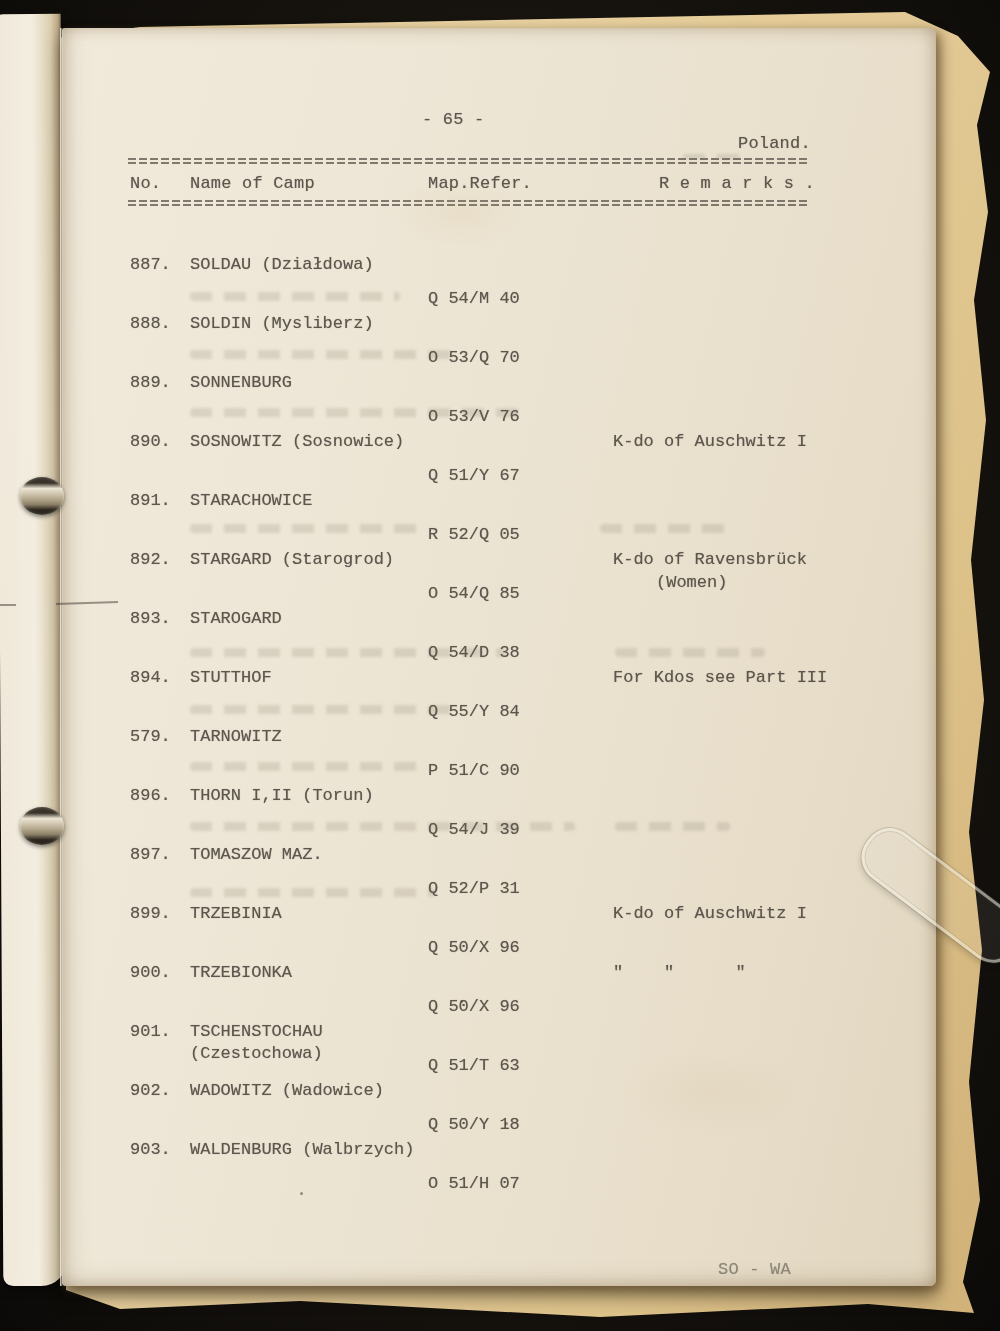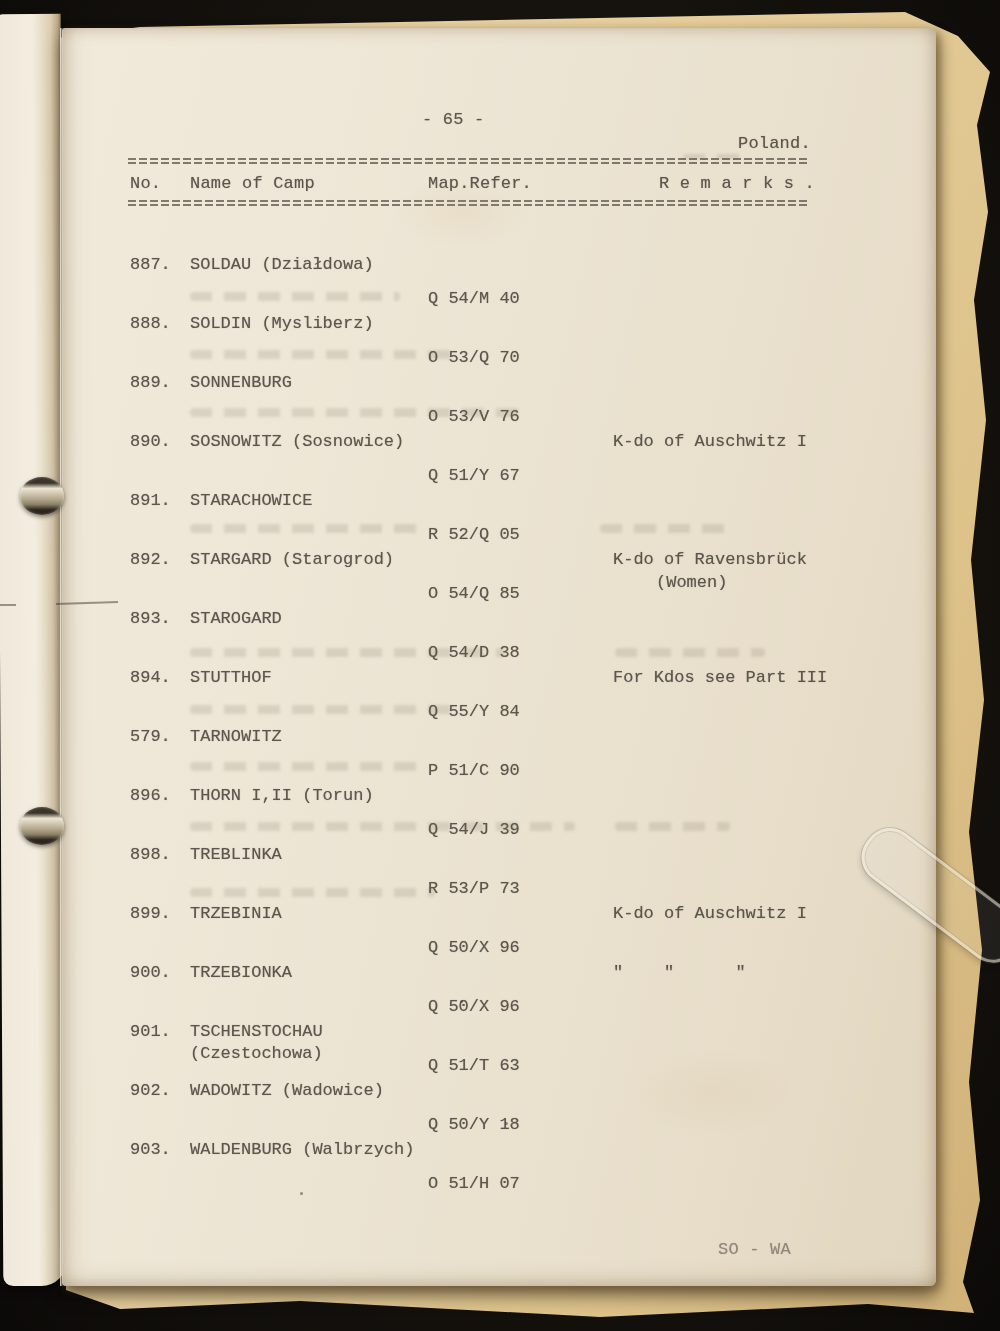--- a/index.html
+++ b/index.html
@@ -33,21 +33,21 @@
       inset 14px 0 24px -14px rgba(140,120,85,.55),
       inset -10px 0 18px -9px rgba(135,108,70,.4),
       inset 0 -12px 22px -12px rgba(135,108,70,.38),
       inset 0 10px 18px -12px rgba(150,128,92,.35);
   }
   .page::before{content:"";position:absolute;left:-2px;top:0;width:3px;height:100%;
     background:linear-gradient(90deg,rgba(255,250,235,.9),rgba(255,250,235,0));}
   
   .typed{position:absolute;color:#49433b;font-size:17px;line-height:20px;
     letter-spacing:.2px;white-space:pre;text-shadow:0 0 1px rgba(73,67,59,.55);opacity:.88;}
-  .faded{opacity:.55;}
+  .faded{opacity:.55;margin-top:20px;}
   
   .dashline{position:absolute;left:66px;width:682px;height:7px;opacity:.72;
     background-image:
       repeating-linear-gradient(90deg,#564f46 0 8px,rgba(0,0,0,0) 8px 11px),
       repeating-linear-gradient(90deg,#564f46 0 8px,rgba(0,0,0,0) 8px 11px);
     background-size:100% 2.4px,100% 2.4px;background-repeat:no-repeat,no-repeat;
     background-position:0 0,0 4.2px;}
   
   .rows{position:absolute;left:0;top:227px;width:100%;}
   .row{position:relative;height:59px;}
@@ -166,27 +166,27 @@
     <span class="c-remark"></span>
   </div>
 
   <div class="row">
     <span class="c-no">896.</span>
     <span class="c-name">THORN I,II (Torun)</span>
     <span class="c-map">Q 54/J 39</span>
     <span class="c-remark"></span>
   </div>
 
-
-  <div class="row">
-    <span class="c-no">898.</span>
-    <span class="c-name">TREBLINKA</span>
-    <span class="c-map">R 53/P 73</span>
-    <span class="c-remark"></span>
-  </div>
+  <div class="row">
+    <span class="c-no">897.</span>
+    <span class="c-name">TOMASZOW MAZ.</span>
+    <span class="c-map">Q 52/P 31</span>
+    <span class="c-remark"></span>
+  </div>
+
 
   <div class="row">
     <span class="c-no">899.</span>
     <span class="c-name">TRZEBINIA</span>
     <span class="c-map">Q 50/X 96</span>
     <span class="c-remark">K-do of Auschwitz I</span>
   </div>
 
   <div class="row">
     <span class="c-no">900.</span>

